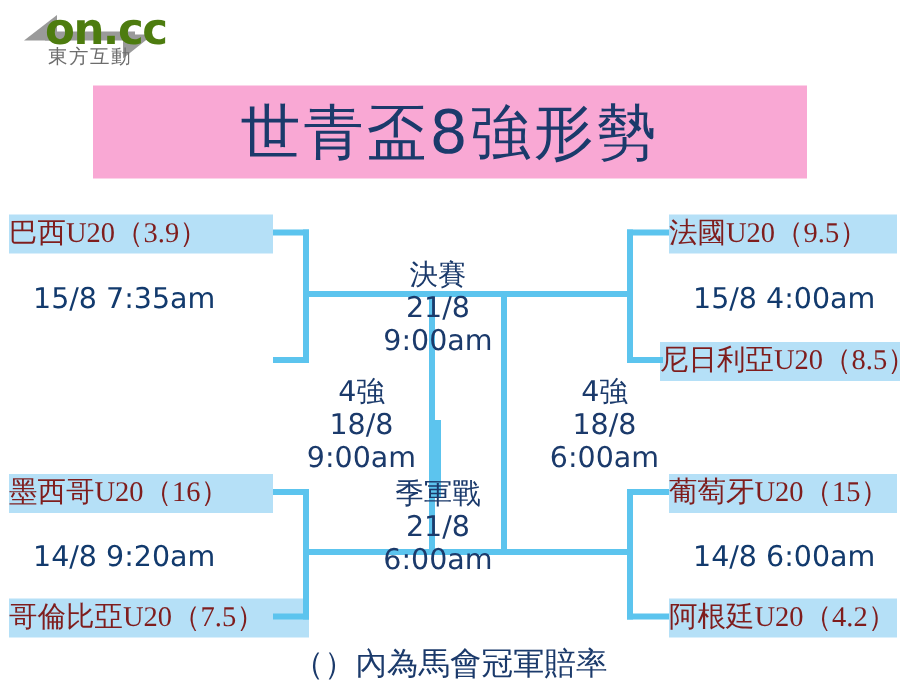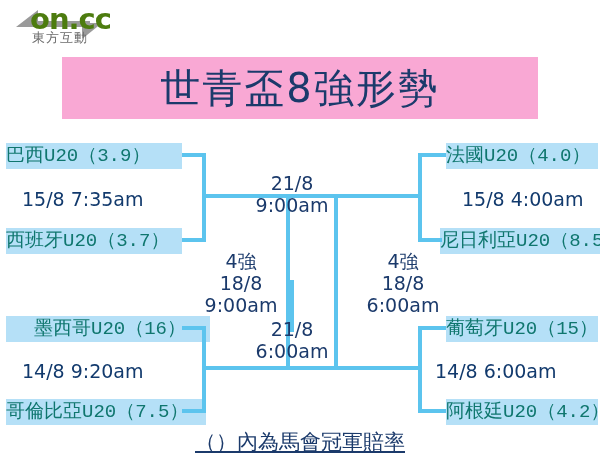--- a/index.html
+++ b/index.html
@@ -85,26 +85,26 @@
     color: #1b3a6b;
     letter-spacing: 2px;
     white-space: nowrap;
     font-family: "DejaVu Sans", sans-serif;
   }
 
   
   .team {
     position: absolute;
     background: #b5e0f7;
-    color: #0f766e;
+    color: #7f1d1d;
     font-size: 19px;
     white-space: nowrap;
     height: 26px;
     line-height: 26px;
-    font-family: Liberation Mono, monospace;
+    font-family: Liberation Serif, serif;
   }
   .team.left  { text-align: left; }
   .team.right { text-align: left; }
 
   .matchinfo {
     position: absolute;
     color: #123a6d;
     font-size: 19px;
     white-space: nowrap;
     font-family: "DejaVu Sans", sans-serif;
@@ -130,21 +130,20 @@
   #footnote {
     position: absolute;
     left: 0;
     top: 428px;
     width: 600px;
     text-align: center;
     font-size: 21px;
     color: #1b3a6b;
     white-space: nowrap;
     font-family: "DejaVu Sans", sans-serif;
-    text-decoration: underline;
   }
 </style>
 </head>
 <body>
 
 <div id="page">
 
   <div id="logo">
     <div class="wedge-left"></div>
     <div class="bar-grey"></div>
@@ -152,77 +151,78 @@
     <div class="oncc">on.cc</div>
     <div class="tagline">東方互動</div>
   </div>
 
   <div id="title-banner">
     <span class="title-text">世青盃8強形勢</span>
   </div>
 
   <div class="team left" style="left:6px; top:143px; width:176px;">巴西U20（3.9）</div>
   <div class="matchinfo" style="left:22px; top:188px;">15/8 7:35am</div>
-  <div class="team left" style="left:6px; top:228px; width:176px;">西班牙U20（3.7）</div>
 
   <div class="ln" style="left:182px; top:153px; width:24px; height:4px;"></div>
   <div class="ln" style="left:182px; top:238px; width:24px; height:4px;"></div>
   <div class="ln" style="left:202px; top:153px; width:4px; height:89px;"></div>
   <div class="ln" style="left:202px; top:194px; width:136px; height:4px;"></div>
 
-  <div class="team left" style="left:6px; top:316px; width:176px;padding-left:28px;">墨西哥U20（16）</div>
+  <div class="team left" style="left:6px; top:316px; width:176px;">墨西哥U20（16）</div>
   <div class="matchinfo" style="left:22px; top:360px;">14/8 9:20am</div>
   <div class="team left" style="left:6px; top:399px; width:200px;">哥倫比亞U20（7.5）</div>
 
   <div class="ln" style="left:182px; top:326px; width:24px; height:4px;"></div>
   <div class="ln" style="left:182px; top:409px; width:24px; height:4px;"></div>
   <div class="ln" style="left:202px; top:326px; width:4px; height:87px;"></div>
   <div class="ln" style="left:202px; top:366px; width:136px; height:4px;"></div>
 
   <div class="ln" style="left:334px; top:194px; width:4px; height:176px;"></div>
 
   <div class="stage" style="left:186px; top:250px; width:110px;">
     <div>4強</div>
     <div>18/8</div>
     <div>9:00am</div>
   </div>
 
-  <div class="team right" style="left:446px; top:143px; width:152px;">法國U20（4.0）</div>
+  <div class="team right" style="left:446px; top:143px; width:152px;">法國U20（9.5）</div>
   <div class="matchinfo" style="left:462px; top:188px;">15/8 4:00am</div>
   <div class="team right" style="left:440px; top:228px; width:160px;">尼日利亞U20（8.5）</div>
 
   <div class="ln" style="left:418px; top:153px; width:28px; height:4px;"></div>
   <div class="ln" style="left:418px; top:238px; width:24px; height:4px;"></div>
   <div class="ln" style="left:418px; top:153px; width:4px; height:89px;"></div>
   <div class="ln" style="left:286px; top:194px; width:136px; height:4px;"></div>
 
   <div class="team right" style="left:446px; top:316px; width:152px;">葡萄牙U20（15）</div>
-  <div class="matchinfo" style="left:435px; top:360px;">14/8 6:00am</div>
+  <div class="matchinfo" style="left:462px; top:360px;">14/8 6:00am</div>
   <div class="team right" style="left:446px; top:399px; width:152px;">阿根廷U20（4.2）</div>
 
   <div class="ln" style="left:418px; top:326px; width:28px; height:4px;"></div>
   <div class="ln" style="left:418px; top:409px; width:28px; height:4px;"></div>
   <div class="ln" style="left:418px; top:326px; width:4px; height:87px;"></div>
   <div class="ln" style="left:286px; top:366px; width:136px; height:4px;"></div>
 
   <div class="ln" style="left:286px; top:194px; width:4px; height:176px;"></div>
 
   <div class="stage" style="left:348px; top:250px; width:110px;">
     <div>4強</div>
     <div>18/8</div>
     <div>6:00am</div>
   </div>
 
   <div class="ln" style="left:290px; top:280px; width:4px; height:52px;"></div>
 
   <div class="stage" style="left:242px; top:172px; width:100px;">
+    <div>決賽</div>
     <div>21/8</div>
     <div>9:00am</div>
   </div>
 
   <div class="stage" style="left:242px; top:318px; width:100px;">
+    <div>季軍戰</div>
     <div>21/8</div>
     <div>6:00am</div>
   </div>
 
   <div id="footnote">（）內為馬會冠軍賠率</div>
 
 </div>
 
 </body></html>

